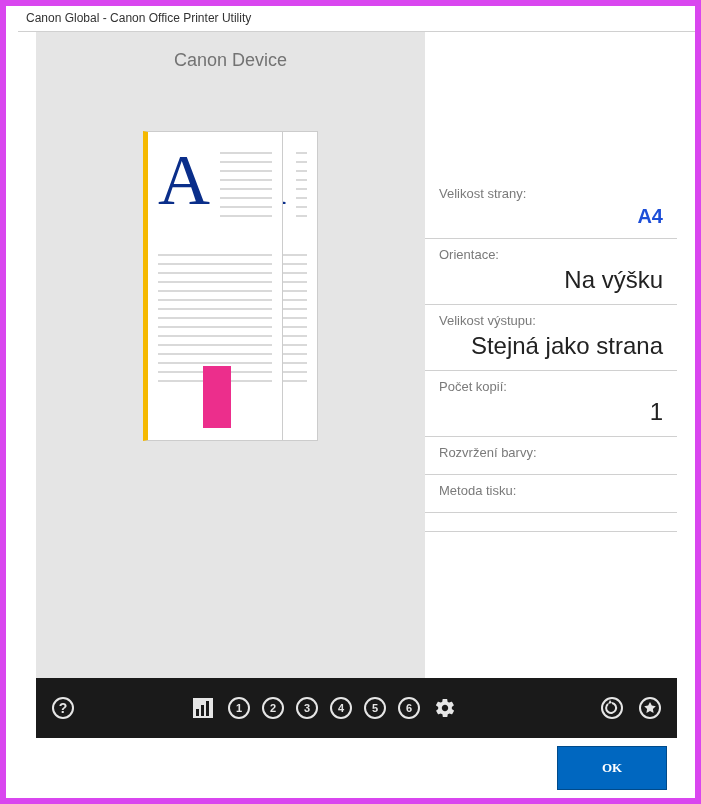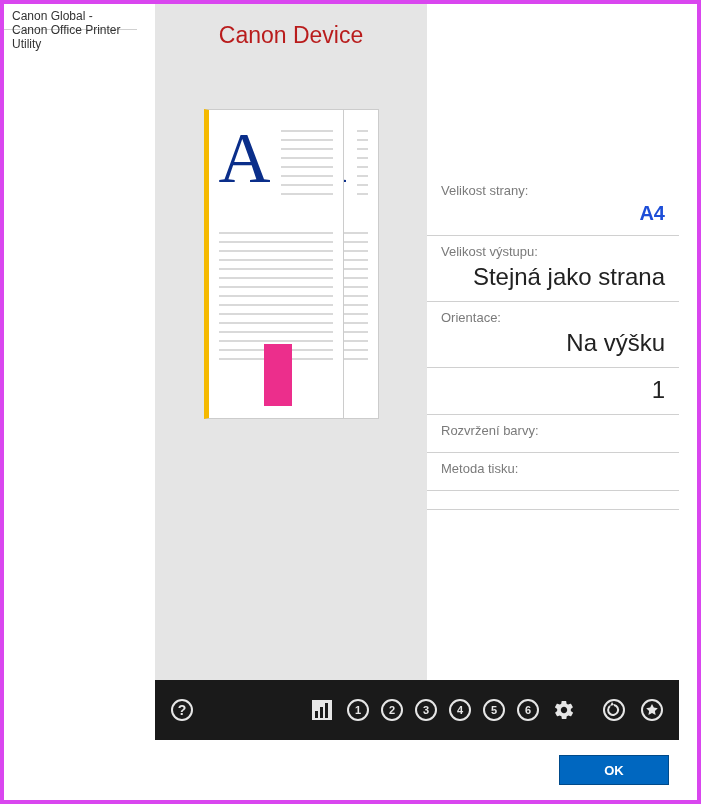--- a/index.html
+++ b/index.html
@@ -6,24 +6,25 @@
   body {
     font-family: "Segoe UI", Arial, sans-serif;
     background: #fff;
     width: 701px;
     height: 804px;
     overflow: hidden;
   }
   .window {
     width: 701px;
     height: 804px;
-    border: 4px solid #d946ef;
-    background: #fff;
-    display: flex;
-    flex-direction: row;
+    border: 6px solid #d946ef;
+    background: #fff;
+    display: flex;
+    flex-direction: column;
+    padding-left: 12px;
   }
   .titlebar {
     height: 26px;
     border-bottom: 1px solid #d0d0d0;
     font-size: 12px;
     color: #333;
     padding: 5px 8px;
     background: #fff;
   }
   .content-area {
@@ -51,22 +52,22 @@
     padding: 0;
   }
   .preview-col {
     flex: 1;
     background: #e5e5e5;
     display: flex;
     flex-direction: column;
     align-items: center;
   }
   .device-title {
-    font-size: 23px;
-    color: #b91c1c;
+    font-size: 18px;
+    color: #737373;
     margin-top: 18px;
     margin-bottom: 60px;
     font-weight: 400;
   }
   .preview-pages {
     display: flex;
     gap: 0;
     position: relative;
   }
   .page {
@@ -191,24 +192,25 @@
     display: flex;
     align-items: center;
     justify-content: flex-end;
     padding: 0 28px;
   }
   .ok-btn {
     background: #0067c0;
     color: #fff;
     border: 1px solid #004a8a;
     width: 110px;
-    height: 30px;
+    height: 44px;
     font-size: 13px;
     font-weight: 600;
     cursor: pointer;
+    font-family: Liberation Serif, serif;
   }
   svg { display: block; }
 </style>
 </head>
 <body>
 
 <div class="window">
   <div class="titlebar">Canon Global - Canon Office Printer Utility</div>
 
   <div class="content-area">
@@ -287,28 +289,29 @@
               </div>
             </div>
           </div>
 
           <div class="settings-col">
             <div class="setting-row">
               <div class="setting-label">Velikost strany:</div>
               <div class="setting-value small">A4</div>
             </div>
             <div class="setting-row">
+              <div class="setting-label">Orientace:</div>
+              <div class="setting-value">Na výšku</div>
+            </div>
+            <div class="setting-row">
               <div class="setting-label">Velikost výstupu:</div>
               <div class="setting-value">Stejná jako strana</div>
             </div>
             <div class="setting-row">
-              <div class="setting-label">Orientace:</div>
-              <div class="setting-value">Na výšku</div>
-            </div>
-            <div class="setting-row">
+              <div class="setting-label">Počet kopií:</div>
               <div class="setting-value">1</div>
             </div>
             <div class="setting-row">
               <div class="setting-label">Rozvržení barvy:</div>
             </div>
             <div class="setting-row">
               <div class="setting-label">Metoda tisku:</div>
             </div>
             <div class="setting-row">
             </div>

